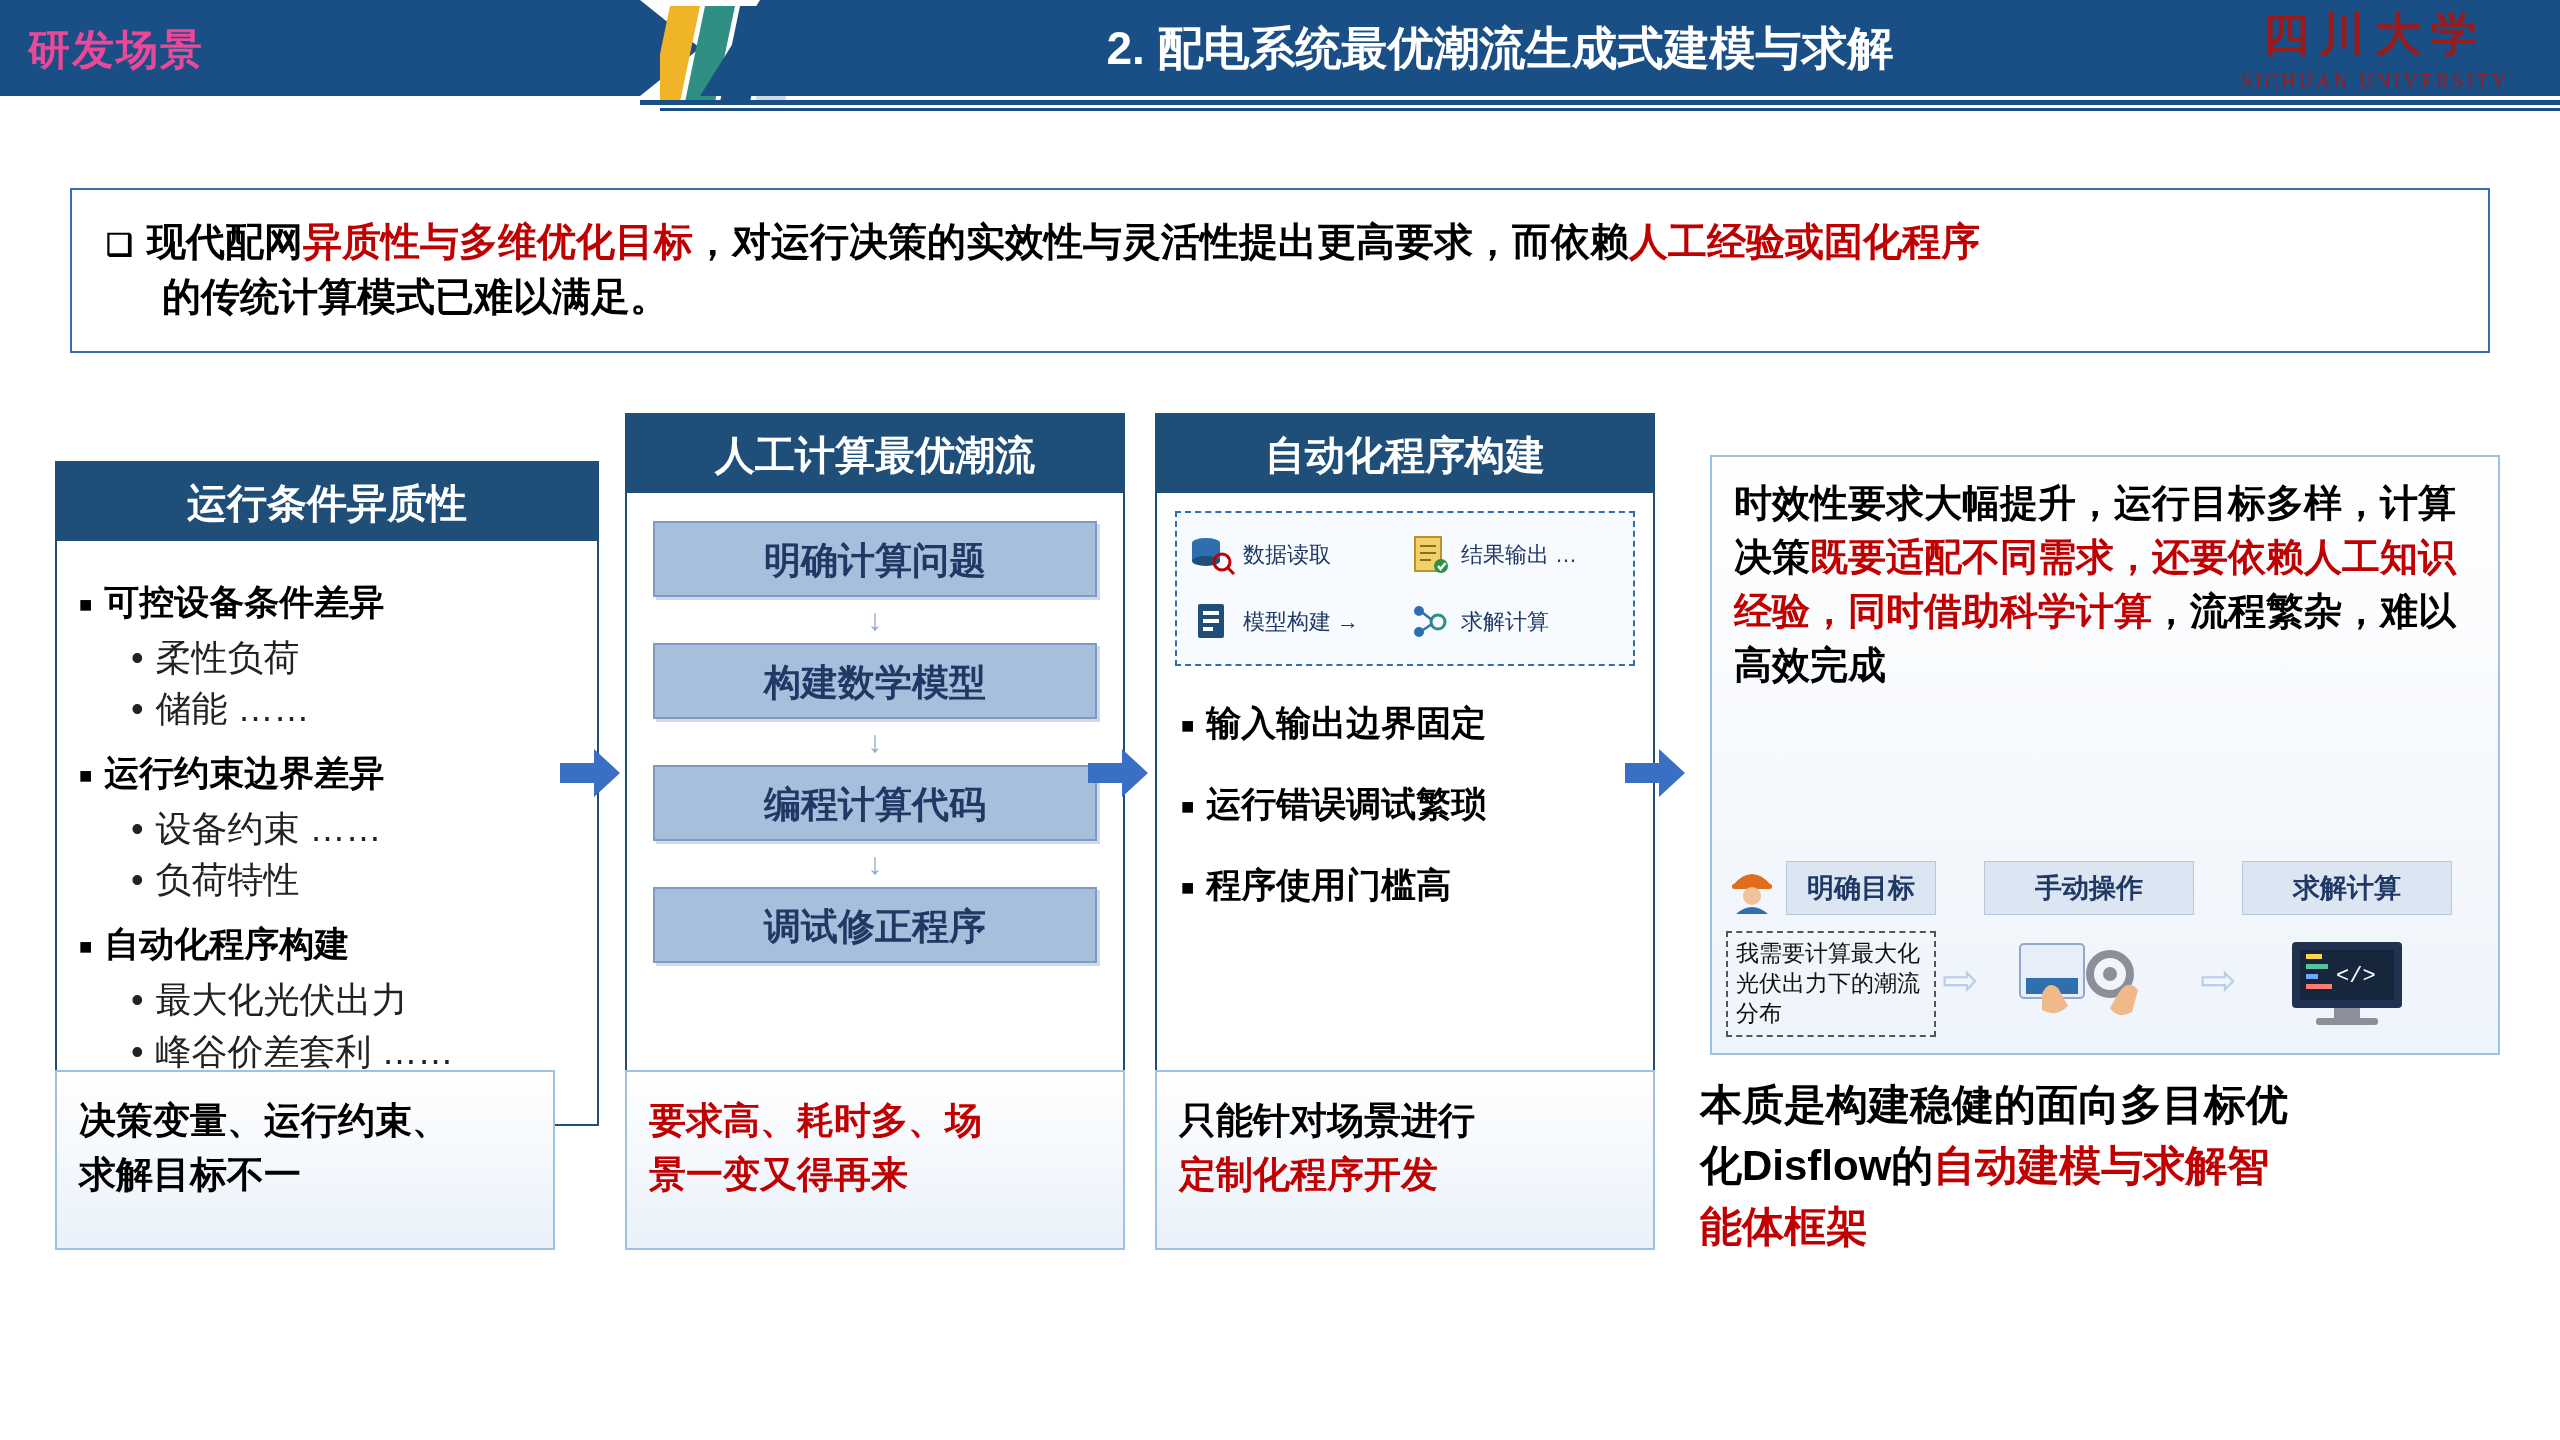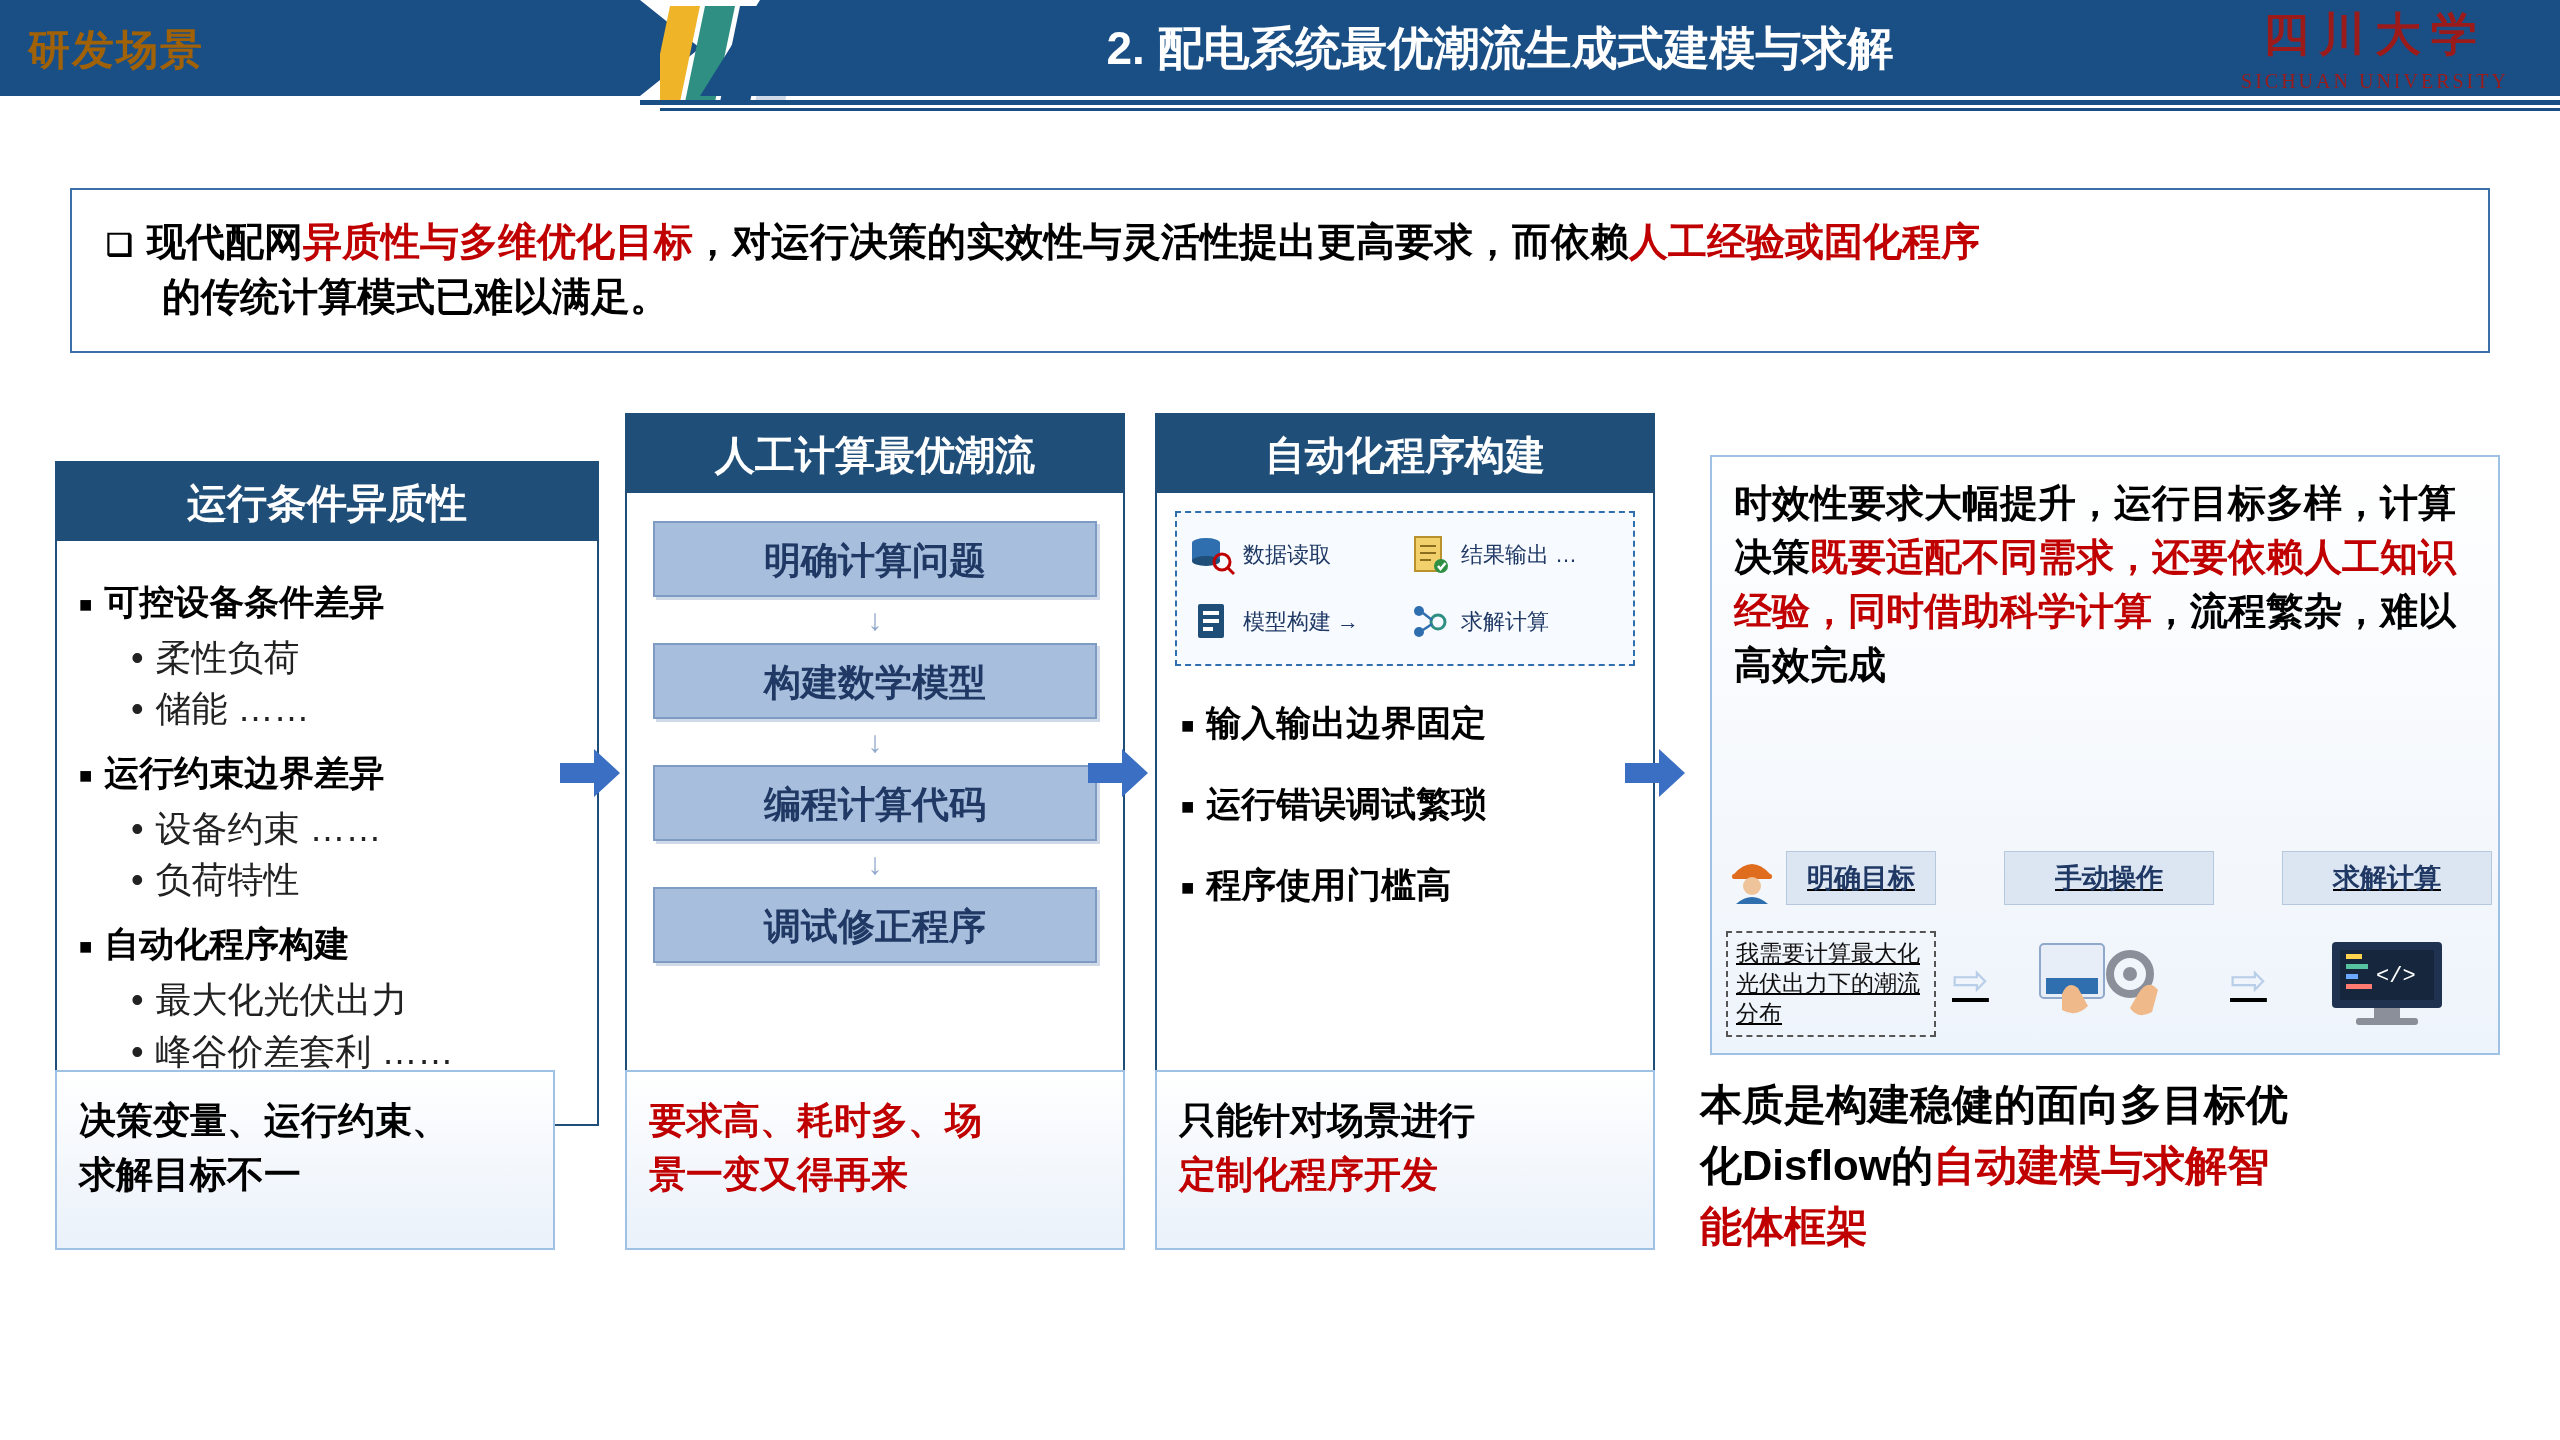--- a/index.html
+++ b/index.html
@@ -12,21 +12,21 @@
 
   
   .header { position: relative; width: 2560px; height: 118px; }
   .hdr-badge {
     position: absolute; left: 0; top: 0; width: 700px; height: 96px;
     background: #1a4f86;
     clip-path: polygon(0 0, 640px 0, 700px 48px, 640px 96px, 0 96px);
   }
   .hdr-badge-text {
     position: absolute; left: 28px; top: 22px;
-    color: #a16207; font-size: 42px; font-weight: bold; letter-spacing: 2px;
+    color: #ec4899; font-size: 42px; font-weight: bold; letter-spacing: 2px;
   }
   .hdr-stripes { position: absolute; left: 660px; top: 6px; width: 180px; height: 96px; }
   .hdr-title-bar {
     position: absolute; left: 700px; top: 0; right: 0; height: 96px;
     background: #1a4f86;
     clip-path: polygon(60px 0, 100% 0, 100% 96px, 0 96px);
   }
   .hdr-title {
     position: absolute; left: 700px; top: 16px; width: 1600px; height: 64px;
     color: #ffffff; font-size: 46px; font-weight: bold; text-align: center; line-height: 64px;
@@ -268,21 +268,21 @@
       <path d="M0 18 L34 18 L34 4 L60 28 L34 52 L34 38 L0 38 Z" fill="#3a6fc4"></path>
     </svg>
 </div>
 
 <div class="right">
   <div class="right-text">
     <span>时效性要求大幅提升，运行目标多样，计算决策</span><span class="red">既要适配不同需求，还要依赖人工知识经验，同时借助科学计算</span><span>，流程繁杂，难以高效完成</span>
   </div>
 
   <div class="right-flow">
-    <div style="display:grid; grid-template-columns: 210px 36px 210px 36px 210px; gap:16px; align-items:center;text-decoration:underline;">
+    <div style="display:grid; grid-template-columns: 210px 36px 210px 36px 210px; gap:6px; align-items:center;">
       <div style="display:flex; align-items:center; gap:8px;">
         <svg width="52" height="52" viewBox="0 0 52 52">
           <path d="M8 22 Q26 2 44 22 Z" fill="#e06c1e"></path>
           <rect x="6" y="22" width="40" height="5" rx="2" fill="#e06c1e"></rect>
           <circle cx="26" cy="34" r="9" fill="#f0c49a"></circle>
           <path d="M10 52 Q26 38 42 52 Z" fill="#2f6fb0"></path>
         </svg>
         <div class="chip" style="flex:1;">明确目标</div>
       </div>
       <div></div>

